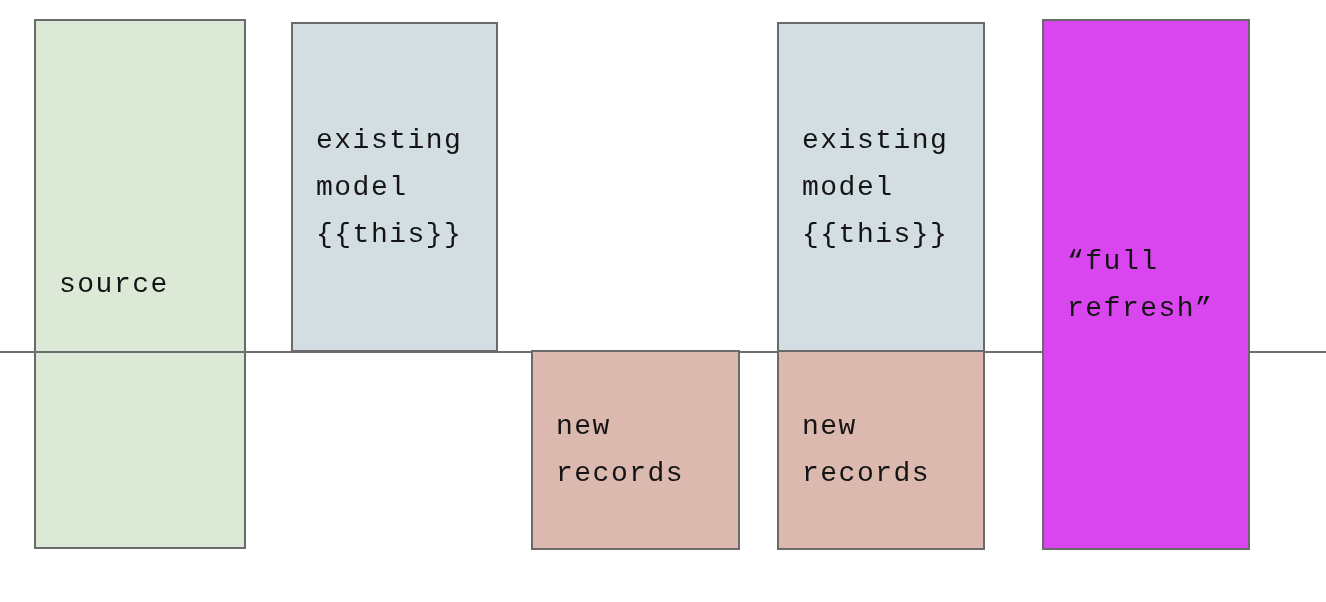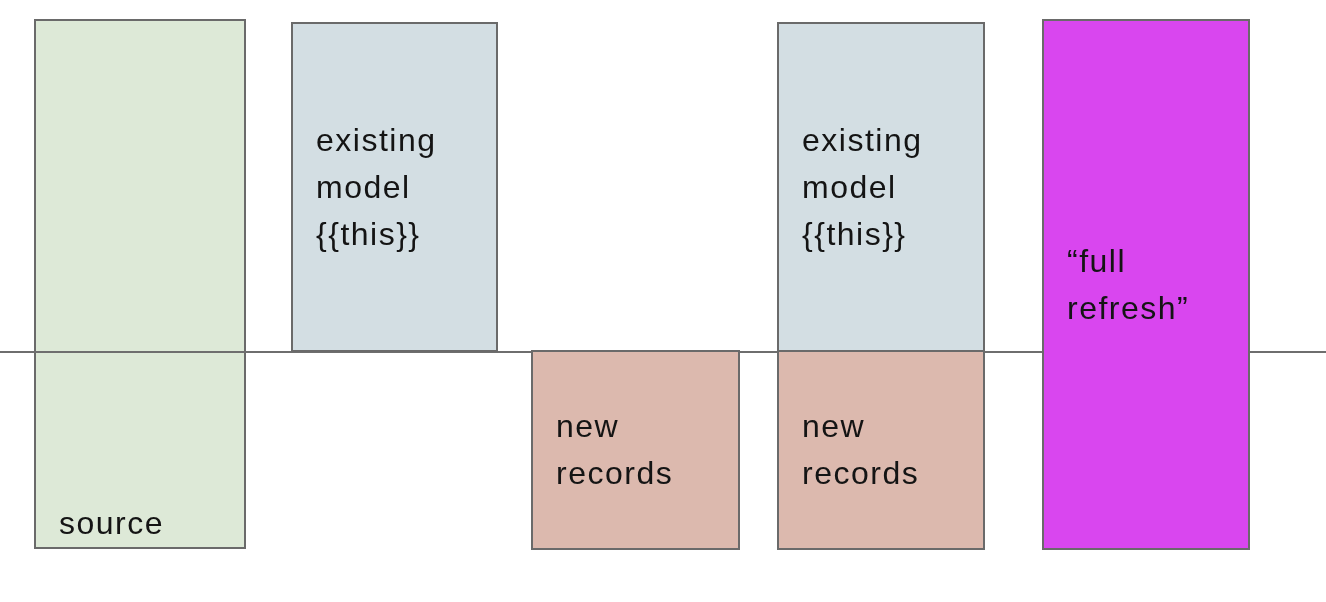--- a/index.html
+++ b/index.html
@@ -15,29 +15,30 @@
     position: absolute;
     box-sizing: border-box;
     border: 2px solid #6a6a6a;
     display: flex;
     align-items: center;
     justify-content: flex-start;
   }
   .box .label {
     padding-left: 23px;
     padding-right: 6px;
-    font-size: 32px;
+    font-size: 28px;
     line-height: 47px;
     letter-spacing: 1.5px;
     color: #141414;
     white-space: pre-line;
     text-align: left;
+    font-family: Liberation Mono, monospace;
   }
   
-  .b-source        { left: 34px;   top: 19px;  width: 212px; height: 530px; z-index: 1; align-items: flex-end; }
+  .b-source        { left: 34px;   top: 19px;  width: 212px; height: 530px; z-index: 1; }
   .b-existing-1    { left: 291px;  top: 22px;  width: 207px; height: 330px; z-index: 3; }
   .b-new-1         { left: 531px;  top: 350px; width: 209px; height: 200px; z-index: 3; }
   .b-existing-2    { left: 777px;  top: 22px;  width: 208px; height: 330px; z-index: 3; }
   .b-new-2         { left: 777px;  top: 350px; width: 208px; height: 200px; z-index: 3; }
   .b-full-refresh  { left: 1042px; top: 19px;  width: 208px; height: 531px; z-index: 3; }
   .hline {
     position: absolute;
     left: 0; top: 351px;
     width: 1326px; height: 2px;
     z-index: 2;

